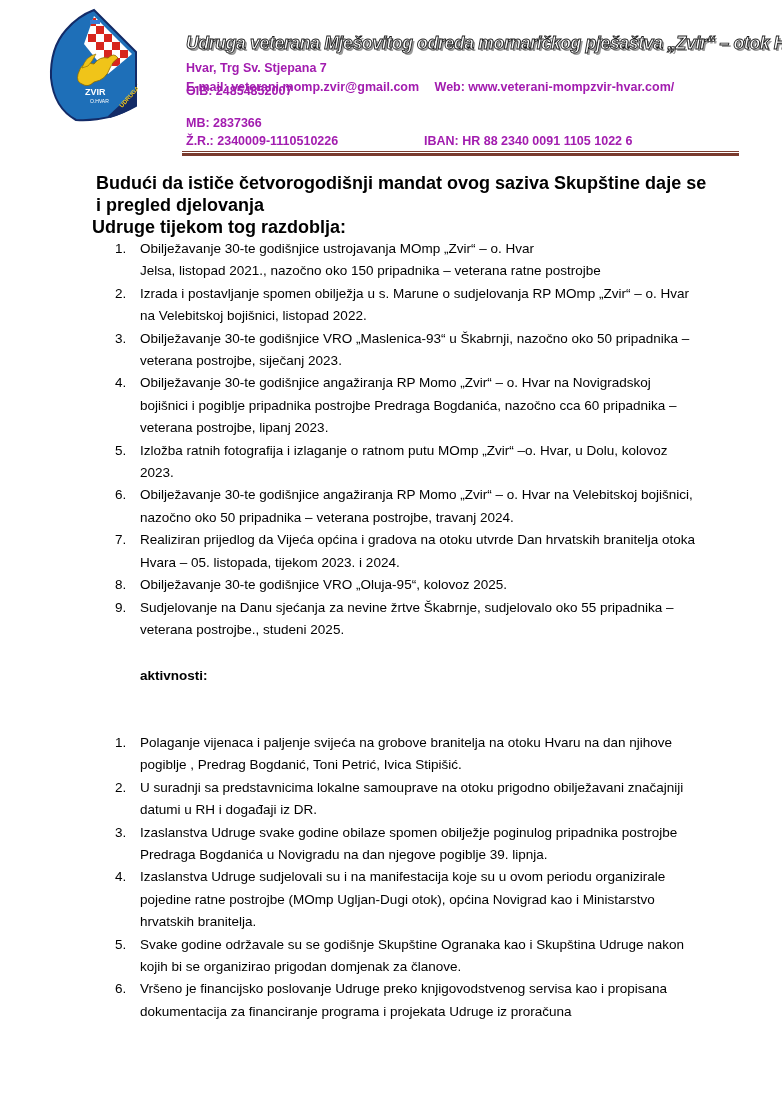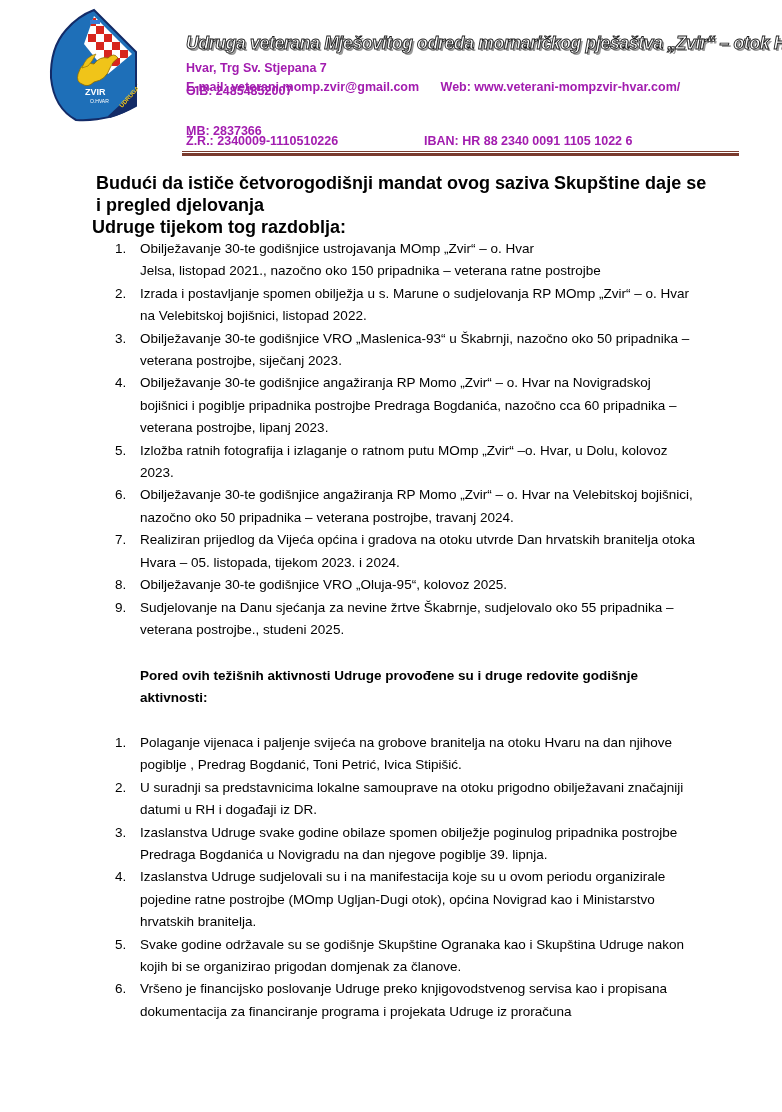--- a/index.html
+++ b/index.html
@@ -11,22 +11,22 @@
   .logo { position: absolute; left: 48px; top: 8px; width: 90px; height: 118px; }
   .org-title {
     position: absolute; left: 186px; top: 33px; width: 570px;
     font-family: "Liberation Sans", sans-serif; font-weight: bold; font-style: italic;
     font-size: 17.5px; letter-spacing: -0.3px; white-space: nowrap;
     color: #ffffff;
     -webkit-text-stroke: 0.9px #1a1a1a;
     text-shadow: 2px 2px 0 #9a9a9a;
   }
   .contact { position: absolute; left: 186px; font-size: 12.5px; font-weight: bold; color: #a21caf; white-space: nowrap; }
-  .c1 { top: 61px; } .c2 { top: 80px; } .c3 { top: 84px; } .c4 { top: 124px; } .c5 { top: 134px; }
-  .web { margin-left: 18px; }
+  .c1 { top: 61px; } .c2 { top: 80px; } .c3 { top: 84px; } .c4 { top: 116px; } .c5 { top: 134px; }
+  .web { margin-left: 12px; }
   .iban { position: absolute; left: 238px; }
 
   .rule { position: absolute; left: 182px; top: 151px; width: 557px; }
   .rule .thin { height: 1px; background: #7a3b2e; }
   .rule .thick { height: 3px; background: #7a3b2e; margin-top: 1px; }
 
   
   .intro { position: absolute; left: 92px; top: 172px; width: 620px; font-weight: bold; font-size: 18px; line-height: 22px; }
   .intro .l1 { padding-left: 4px; }
 
@@ -139,21 +139,20 @@
       <span class="num">8.</span>
       <div>Obilježavanje 30-te godišnjice VRO „Oluja-95“, kolovoz 2025.</div>
     </li>
     <li>
       <span class="num">9.</span>
       <div>Sudjelovanje na Danu sjećanja za nevine žrtve Škabrnje, sudjelovalo oko 55 pripadnika – veterana postrojbe., studeni 2025.</div>
     </li>
   </ol>
 
   <div class="mid-heading">
-    <div>Pored ovih težišnih aktivnosti Udruge provođene su i druge redovite godišnje</div>
     <div>aktivnosti:</div>
   </div>
 
   <ol class="list list2">
     <li>
       <span class="num">1.</span>
       <div>Polaganje vijenaca i paljenje svijeća na grobove branitelja na otoku Hvaru na dan njihove pogiblje , Predrag Bogdanić, Toni Petrić, Ivica Stipišić.</div>
     </li>
     <li>
       <span class="num">2.</span>

